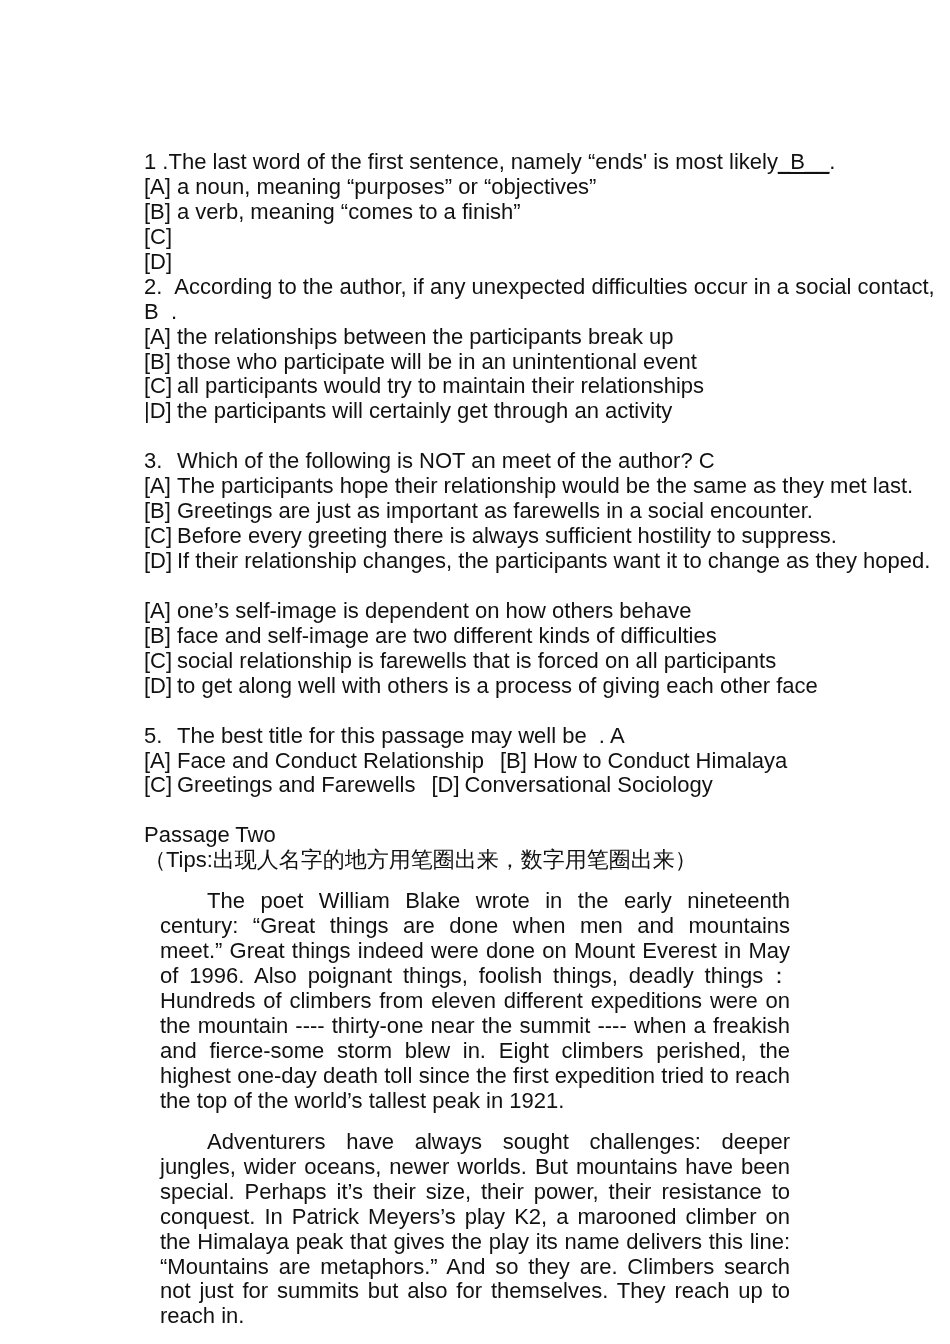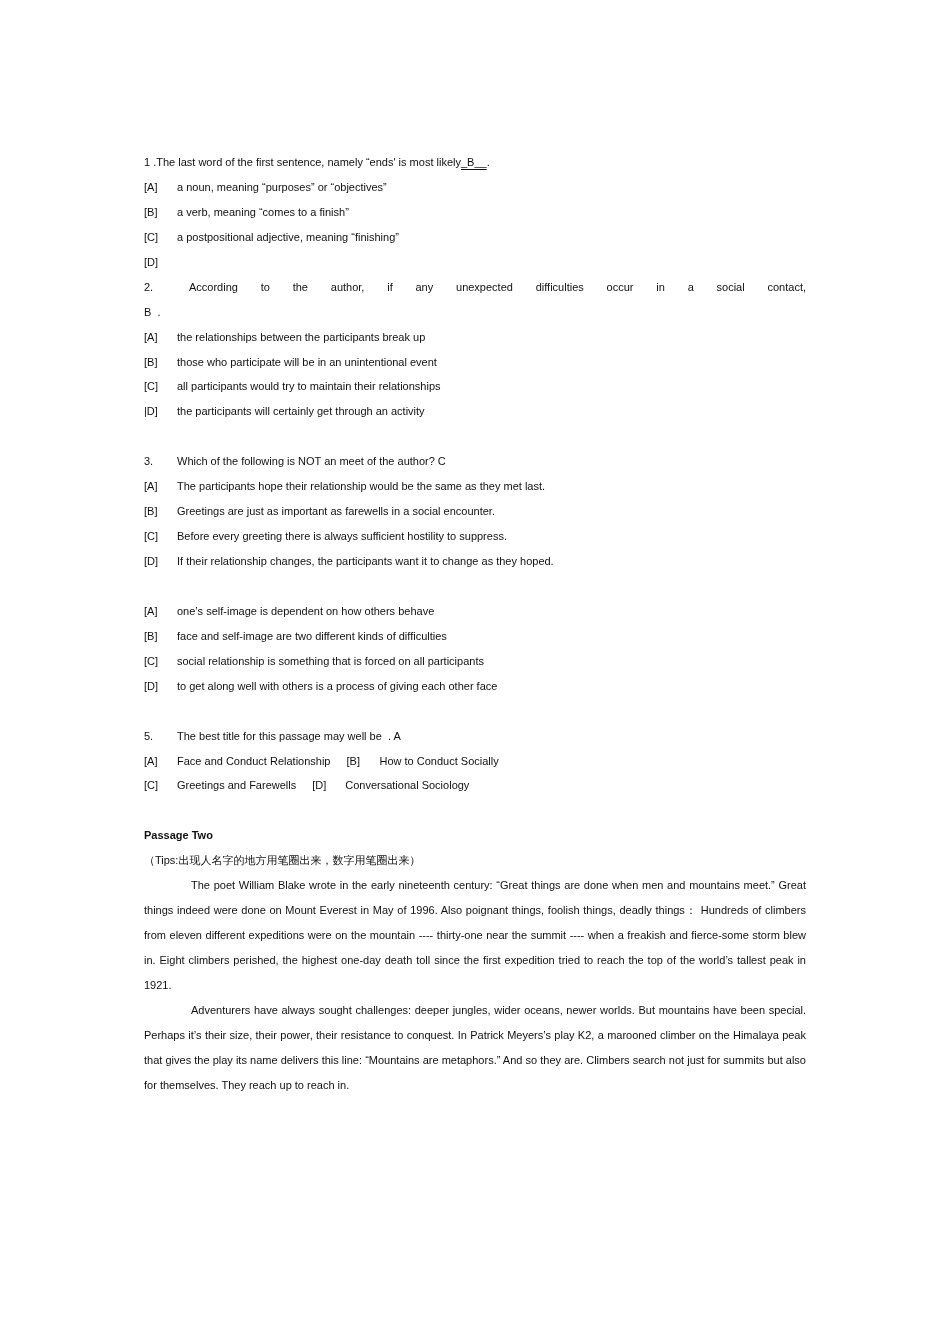--- a/index.html
+++ b/index.html
@@ -1,45 +1,44 @@
 <!DOCTYPE html>
 <html><head>
 <meta charset="utf-8">
 <style>
   html, body { margin: 0; padding: 0; background: #ffffff; }
   body { width: 950px; height: 1344px; position: relative; overflow: hidden;
          font-family: "Liberation Sans", "DejaVu Sans", sans-serif; color: #111; }
-  .page { position: absolute; left: 144px; top: 150px; width: 662px; font-size: 11px; line-height: 24.95px; }
+  .page { position: absolute; left: 144px; top: 150px; width: 662px; font-size: 22px; line-height: 24.95px; }
   .line { white-space: pre; height: 24.95px; }
   .opt { display: flex; white-space: nowrap; height: 24.95px; }
   .opt .lab { width: 33px; flex: none; }
   .qnum { display: inline-block; width: 33px; }
   .blank-line { height: 24.95px; }
   .ul { text-decoration: underline; text-underline-offset: 3px; }
-  .bold { font-weight: bold; }
+  .bold { font-weight: normal; }
   .tips { text-underline-offset: 3px; white-space: pre; height: 24.95px; }
-  .para { text-align: justify; text-indent: 47px; margin: 0; }
+  .para { text-align: justify; text-indent: 47px; margin: 16px; }
 </style>
 </head>
 <body>
 
 <div class="page">
 
   <div class="line"><span>1 .</span><span>The last word of the first sentence, namely “ends' is most likely</span><span class="ul">_B__</span><span>.</span></div>
   <div class="opt">
       <span class="lab">[A]</span>
       <span>a noun, meaning “purposes” or “objectives”</span>
     </div>
   <div class="opt">
       <span class="lab">[B]</span>
       <span>a verb, meaning “comes to a finish”</span>
     </div>
   <div class="opt">
       <span class="lab">[C]</span>
-      <span>a postpositional adjective, meaning “finishing”</span>
     </div>
   <div class="opt">
       <span class="lab">[D]</span>
     </div>
 
   <div class="line" style="display:flex;justify-content:space-between;"><span class="qnum">2.</span><span style="flex:1;text-align:justify;text-align-last:justify;margin-left:12px;">According to the author, if any unexpected difficulties occur in a social contact,</span></div>
   <div class="line">B  .</div>
   <div class="opt">
       <span class="lab">[A]</span>
       <span>the relationships between the participants break up</span>
@@ -80,35 +79,35 @@
   <div class="opt">
       <span class="lab">[A]</span>
       <span>one’s self-image is dependent on how others behave</span>
     </div>
   <div class="opt">
       <span class="lab">[B]</span>
       <span>face and self-image are two different kinds of difficulties</span>
     </div>
   <div class="opt">
       <span class="lab">[C]</span>
-      <span>social relationship is something that is forced on all participants</span>
+      <span>social relationship is farewells that is forced on all participants</span>
     </div>
   <div class="opt">
       <span class="lab">[D]</span>
       <span>to get along well with others is a process of giving each other face</span>
     </div>
   <div class="blank-line"></div>
 
   <div class="line"><span class="qnum">5.</span><span>The best title for this passage may well be  . A</span></div>
   <div class="opt">
       <span class="lab">[A]</span>
       <span>Face and Conduct Relationship</span>
       <span style="width:16px;display:inline-block;"></span>
       <span class="lab">[B]</span>
-      <span>How to Conduct Socially</span>
+      <span>How to Conduct Himalaya</span>
     </div>
   <div class="opt">
       <span class="lab">[C]</span>
       <span>Greetings and Farewells</span>
       <span style="width:16px;display:inline-block;"></span>
       <span class="lab">[D]</span>
       <span>Conversational Sociology</span>
     </div>
   <div class="blank-line"></div>
 

